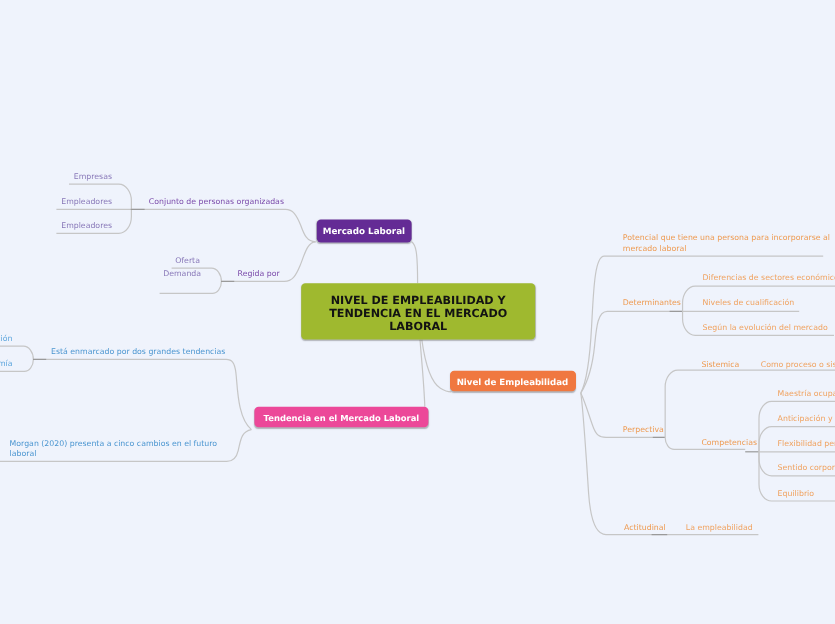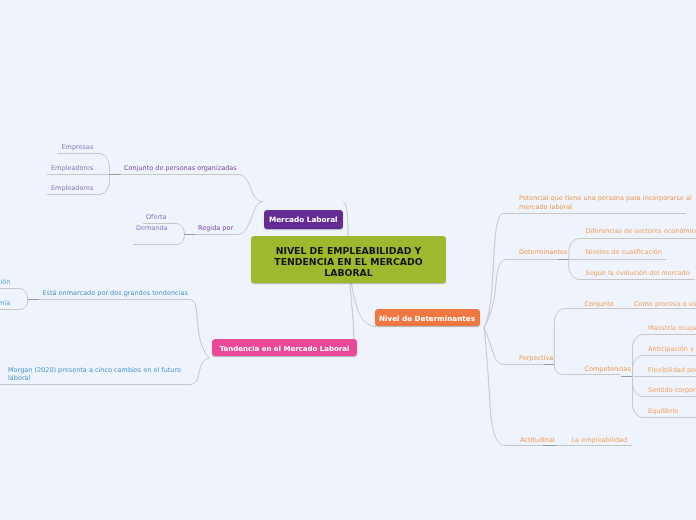--- a/index.html
+++ b/index.html
@@ -17,21 +17,21 @@
   .lbl.p{color:#8878b8;}
   .lbl.p2{color:#7a4aaa;}
   .lbl.b{color:#5ca5dd;}
   .lbl.b2{color:#4a95d0;}
   .lbl.o{color:#f0a25f;}
   .lbl.o2{color:#ee9a50;margin-left:13px;}
 
   .node-root{left:251px;top:236px;width:195px;height:47px;background:#9fb92f;
              color:#131313;font-size:9.3px;font-weight:bold;line-height:11px;padding-top:4px;box-sizing:border-box;justify-content:flex-end;}
   .node-mercado{left:263.5px;top:182.5px;width:79.5px;height:19px;background:#642b95;
-                font-size:7.3px;font-weight:bold;padding-top:1.5px;box-sizing:border-box;margin-top:27px;}
+                font-size:7.3px;font-weight:bold;padding-top:1.5px;box-sizing:border-box;}
   .node-emp{left:374.5px;top:308.5px;width:105px;height:17.5px;background:#f07840;
             font-size:7.2px;font-weight:bold;padding-top:3px;box-sizing:border-box;}
   .node-tend{left:212px;top:338.5px;width:145px;height:17.5px;background:#ec4899;
              font-size:7px;font-weight:bold;padding-top:3px;box-sizing:border-box;}
 </style>
 </head>
 <body>
 
 <div id="canvas">
   <svg class="links" viewBox="0 0 696 520" xmlns="http://www.w3.org/2000/svg" preserveAspectRatio="none">
@@ -74,21 +74,21 @@
       </g>
   </svg>
 
   <div class="node node-root">
     <span>NIVEL DE EMPLEABILIDAD Y TENDENCIA EN EL MERCADO LABORAL</span>
   </div>
   <div class="node node-mercado">
     <span>Mercado Laboral</span>
   </div>
   <div class="node node-emp">
-    <span>Nivel de Determinantes</span>
+    <span>Nivel de Empleabilidad</span>
   </div>
   <div class="node node-tend">
     <span>Tendencia en el Mercado Laboral</span>
   </div>
 
   <div class="lbl p" style="left:61.5px;top:142.5px">Empresas</div>
   <div class="lbl p" style="left:51px;top:164px">Empleadores</div>
   <div class="lbl p" style="left:51px;top:184px">Empleadores</div>
   <div class="lbl p2" style="left:124px;top:164px">Conjunto de personas organizadas</div>
   <div class="lbl p" style="left:146px;top:213px">Oferta</div>
@@ -99,21 +99,21 @@
   <div class="lbl b" style="left:-21.5px;top:299px">Economía</div>
   <div class="lbl b2" style="left:42.5px;top:288.5px">Está enmarcado por dos grandes tendencias</div>
   <div class="lbl b2 wrap" style="left:8px;top:365.5px;width:176px;line-height:8.8px">Morgan (2020) presenta a cinco cambios en el futuro laboral</div>
 
   <div class="lbl o2 wrap" style="left:506px;top:194px;width:176px;line-height:8.6px">Potencial que tiene una persona para incorporarse al mercado laboral</div>
   <div class="lbl o2" style="left:506px;top:248px">Determinantes</div>
   <div class="lbl o" style="left:585.5px;top:227px">Diferencias de sectores económicos</div>
   <div class="lbl o" style="left:585.5px;top:248px">Niveles de cualificación</div>
   <div class="lbl o" style="left:585.5px;top:268.5px">Según la evolución del mercado</div>
   <div class="lbl o2" style="left:506px;top:353.5px">Perpectiva</div>
-  <div class="lbl o2" style="left:571.5px;top:299.5px">Conjunto</div>
+  <div class="lbl o2" style="left:571.5px;top:299.5px">Sistemica</div>
   <div class="lbl o" style="left:634px;top:299.5px">Como proceso o sistema</div>
   <div class="lbl o2" style="left:571.5px;top:365px">Competencias</div>
   <div class="lbl o" style="left:648px;top:323.5px">Maestría ocupacional</div>
   <div class="lbl o" style="left:648px;top:344.5px">Anticipación y proyección</div>
   <div class="lbl o" style="left:648px;top:365.5px">Flexibilidad  personal</div>
   <div class="lbl o" style="left:648px;top:386px">Sentido corporativo</div>
   <div class="lbl o" style="left:648px;top:406.5px">Equilibrio</div>
   <div class="lbl o2" style="left:507px;top:435.5px">Actitudinal</div>
   <div class="lbl o" style="left:571.5px;top:435.5px">La empleabilidad</div>
 </div>

